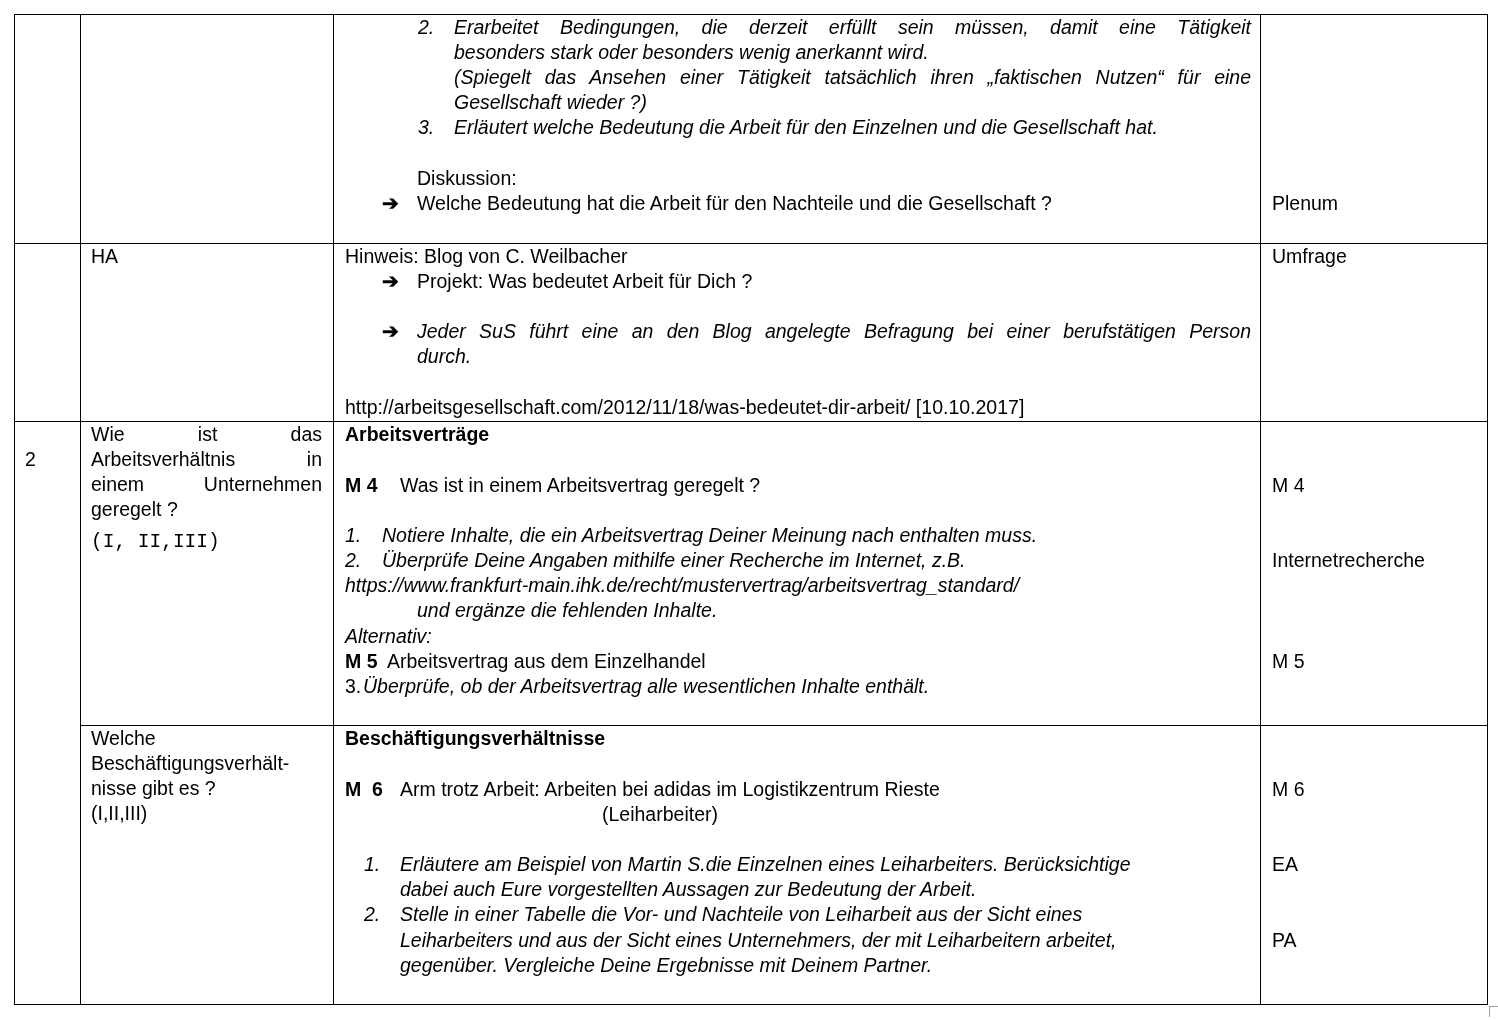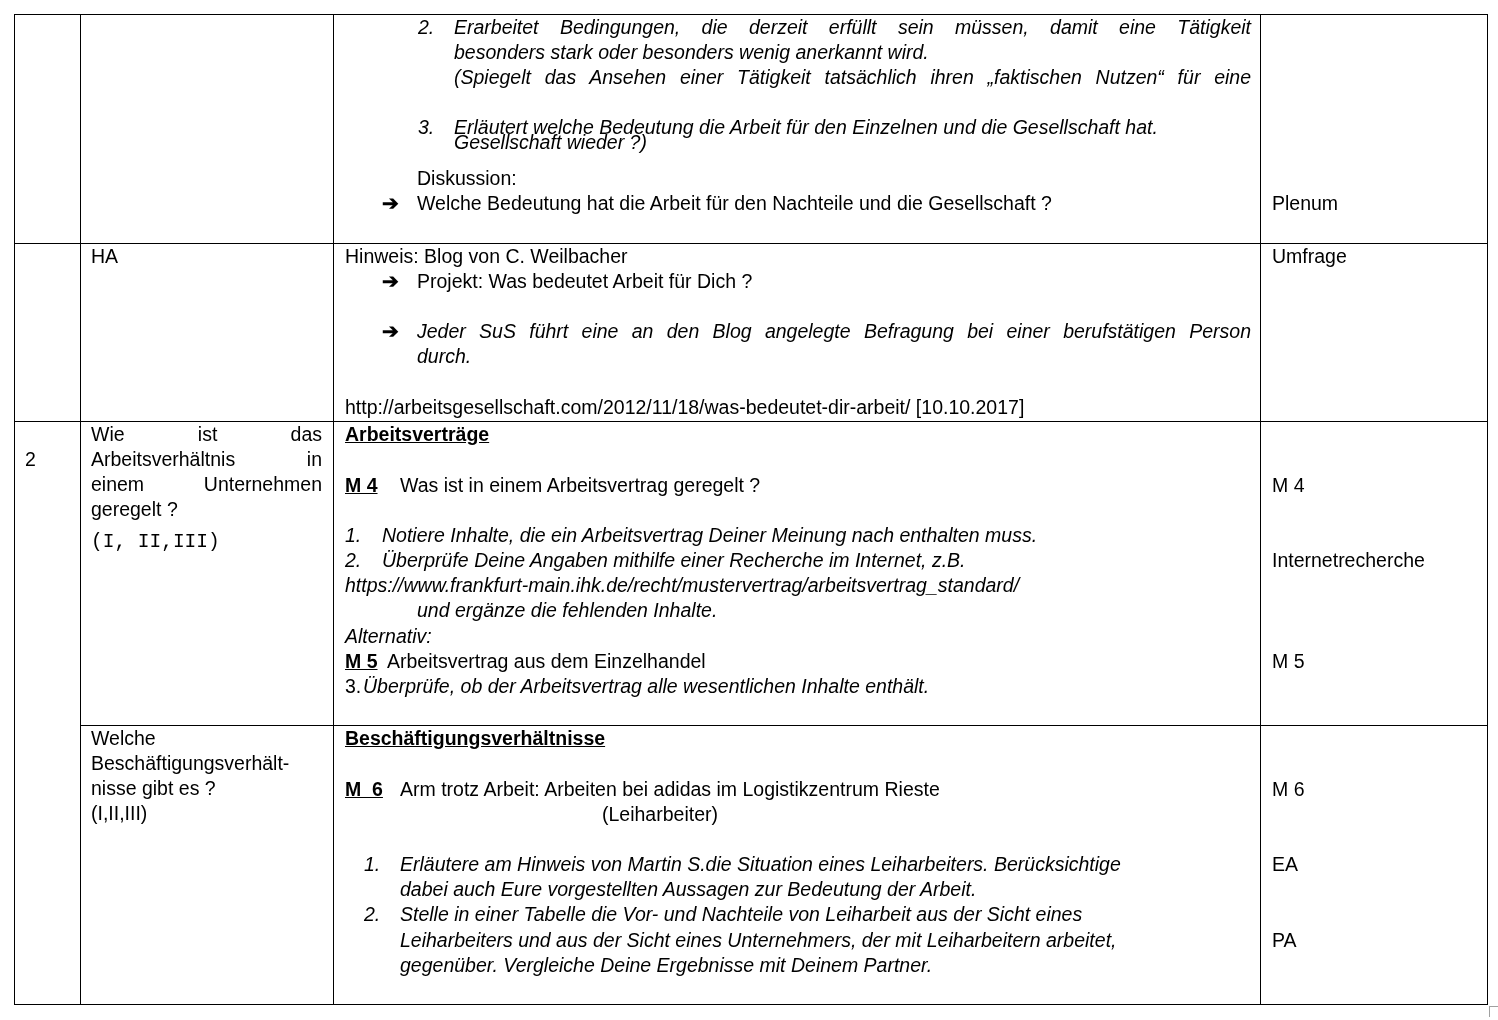--- a/index.html
+++ b/index.html
@@ -2,21 +2,21 @@
 <html><head>
 <meta charset="utf-8">
 <style>
   html, body { margin:0; padding:0; background:#ffffff; }
   body { width:1498px; height:1020px; position:relative; overflow:hidden;
          font-family:"Liberation Sans", sans-serif; font-size:19.5px; color:#000; }
   .hline { position:absolute; height:0; border-top:1.5px solid #000; }
   .vline { position:absolute; width:0; border-left:1.5px solid #000; }
   .t { position:absolute; white-space:nowrap; line-height:25px; }
   .i { font-style:italic; }
-  .b { font-weight:bold;text-decoration:underline; }
+  .b { font-weight:bold; }
   .just { white-space:normal; text-align:justify; text-align-last:justify; }
   .arrow { position:absolute; font-weight:bold; font-size:20px; line-height:25px; }
   .corner { position:absolute; left:1489px; top:1006px; width:9px; height:10px;
             border-left:1px solid #a0a0a0; border-top:1px solid #a0a0a0; }
 </style>
 </head>
 <body>
 
 <div>
 
@@ -31,21 +31,21 @@
   <div class="vline" style="left:333px; top:14px; height:991px;"></div>
   <div class="vline" style="left:1260px; top:14px; height:991px;"></div>
   <div class="vline" style="left:1487px; top:14px; height:991px;"></div>
 </div>
 
 <div>
   <div class="t i" style="left:418px; top:15px;">2.</div>
   <div class="t i just" style="left:454px; top:15px; width:797px;">Erarbeitet Bedingungen, die derzeit erfüllt sein müssen, damit eine Tätigkeit</div>
   <div class="t i" style="left:454px; top:40px;">besonders stark oder besonders wenig anerkannt wird.</div>
   <div class="t i just" style="left:454px; top:65px; width:797px;">(Spiegelt das Ansehen einer Tätigkeit tatsächlich ihren „faktischen Nutzen“ für eine</div>
-  <div class="t i" style="left:454px; top:90px;margin-top:40px;">Gesellschaft wieder ?)</div>
+  <div class="t i" style="left:454px; top:90px;">Gesellschaft wieder ?)</div>
   <div class="t i" style="left:418px; top:115px;">3.</div>
   <div class="t i" style="left:454px; top:115px;">Erläutert welche Bedeutung die Arbeit für den Einzelnen und die Gesellschaft hat.</div>
 
   <div class="t" style="left:417px; top:166px;">Diskussion:</div>
   <span class="arrow" style="left:382px; top:191px;">➔</span>
   <div class="t" style="left:417px; top:191px;">Welche Bedeutung hat die Arbeit für den Nachteile und die Gesellschaft ?</div>
 
   <div class="t" style="left:1272px; top:191px;">Plenum</div>
 </div>
 
@@ -98,21 +98,21 @@
   <div class="t" style="left:91px; top:751px;">Beschäftigungsverhält-</div>
   <div class="t" style="left:91px; top:776px;">nisse gibt es ?</div>
   <div class="t" style="left:91px; top:801px;">(I,II,III)</div>
 
   <div class="t b" style="left:345px; top:726px;">Beschäftigungsverhältnisse</div>
   <div class="t b" style="left:345px; top:777px; white-space:pre;">M  6</div>
   <div class="t" style="left:400px; top:777px;">Arm trotz Arbeit: Arbeiten bei adidas im Logistikzentrum Rieste</div>
   <div class="t" style="left:602px; top:802px;text-align:center;">(Leiharbeiter)</div>
 
   <div class="t i" style="left:364px; top:852px;">1.</div>
-  <div class="t i" style="left:400px; top:852px;">Erläutere am Hinweis von Martin S.die Situation eines Leiharbeiters. Berücksichtige</div>
+  <div class="t i" style="left:400px; top:852px;">Erläutere am Beispiel von Martin S.die Einzelnen eines Leiharbeiters. Berücksichtige</div>
   <div class="t i" style="left:400px; top:877px;">dabei auch Eure vorgestellten Aussagen zur Bedeutung der Arbeit.</div>
   <div class="t i" style="left:364px; top:902px;">2.</div>
   <div class="t i" style="left:400px; top:902px;">Stelle in einer Tabelle die Vor- und Nachteile von Leiharbeit aus der Sicht eines</div>
   <div class="t i" style="left:400px; top:928px;">Leiharbeiters und aus der Sicht eines Unternehmers, der mit Leiharbeitern arbeitet,</div>
   <div class="t i" style="left:400px; top:953px;">gegenüber. Vergleiche Deine Ergebnisse mit Deinem Partner.</div>
 
   <div class="t" style="left:1272px; top:777px;">M 6</div>
   <div class="t" style="left:1272px; top:852px;text-align:center;">EA</div>
   <div class="t" style="left:1272px; top:928px;text-align:right;">PA</div>
 </div>

